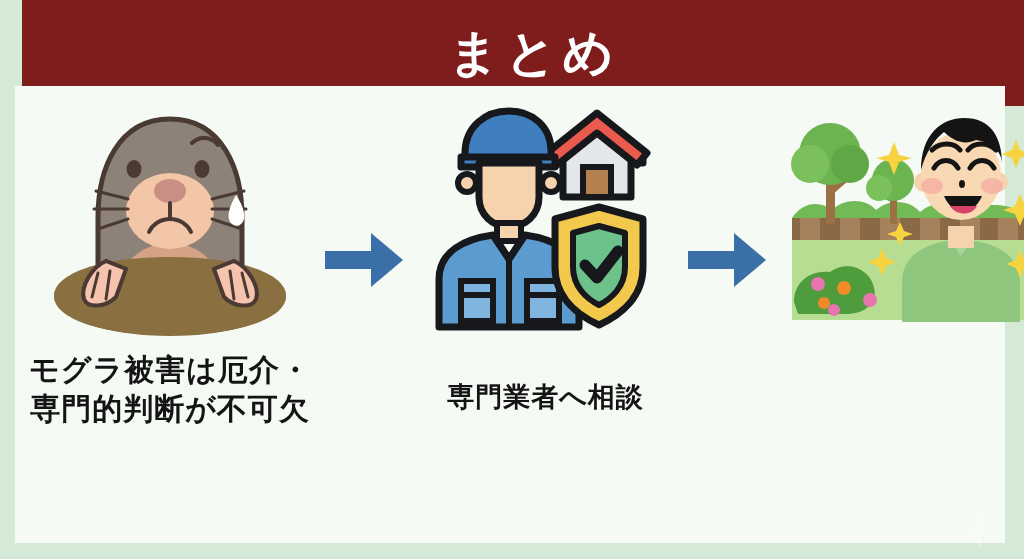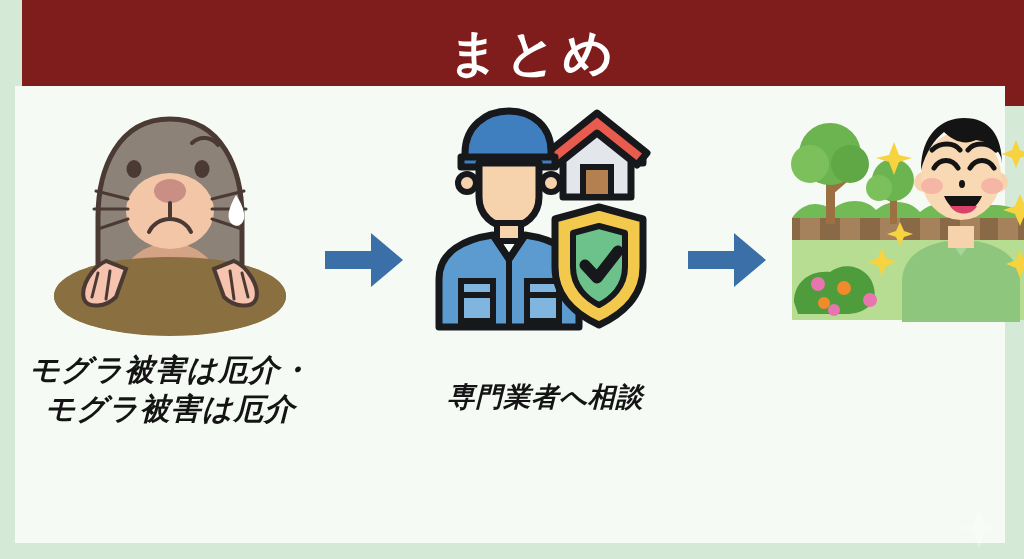--- a/index.html
+++ b/index.html
@@ -24,21 +24,21 @@
 
   
   .card{
     position:absolute; left:15px; top:86px; width:990px; height:457px;
     background:#f5faf4;
   }
 
   
   .flow{
     position:absolute; left:15px; top:86px; width:990px; height:410px;
-    display:flex; align-items:stretch;font-style:italic;
+    display:flex; align-items:stretch;
   }
   .col{
     position:relative; flex:0 0 auto; display:flex;
     flex-direction:column; align-items:center; justify-content:flex-start;
   }
   .col-1{ width:310px; }
   .col-2{ width:285px; }
   .col-3{ width:285px; }
   .arrowcell{
     flex:1 1 auto; display:flex; align-items:flex-start; justify-content:center;
@@ -118,21 +118,21 @@
           <g stroke="#4a3a33" stroke-width="3" fill="none" stroke-linecap="round">
             <path d="M58 182 L52 206"></path>
               <path d="M70 180 L66 208"></path>
             <path d="M202 182 L208 206"></path>
               <path d="M190 180 L194 208"></path>
           </g>
         </svg>
       </div>
       <div class="caption cap-2line">
         <div>モグラ被害は厄介・</div>
-        <div>モグラ被害は厄介</div>
+        <div>専門的判断が不可欠</div>
       </div>
     </div>
 
     <div class="arrowcell">
       <svg class="arrow" width="78" height="58" viewBox="0 0 78 58">
         <path d="M0 20 L46 20 L46 2 L78 29 L46 56 L46 38 L0 38 Z" fill="#3b6fa8"></path>
       </svg>
     </div>
 
     <div class="col col-2">

